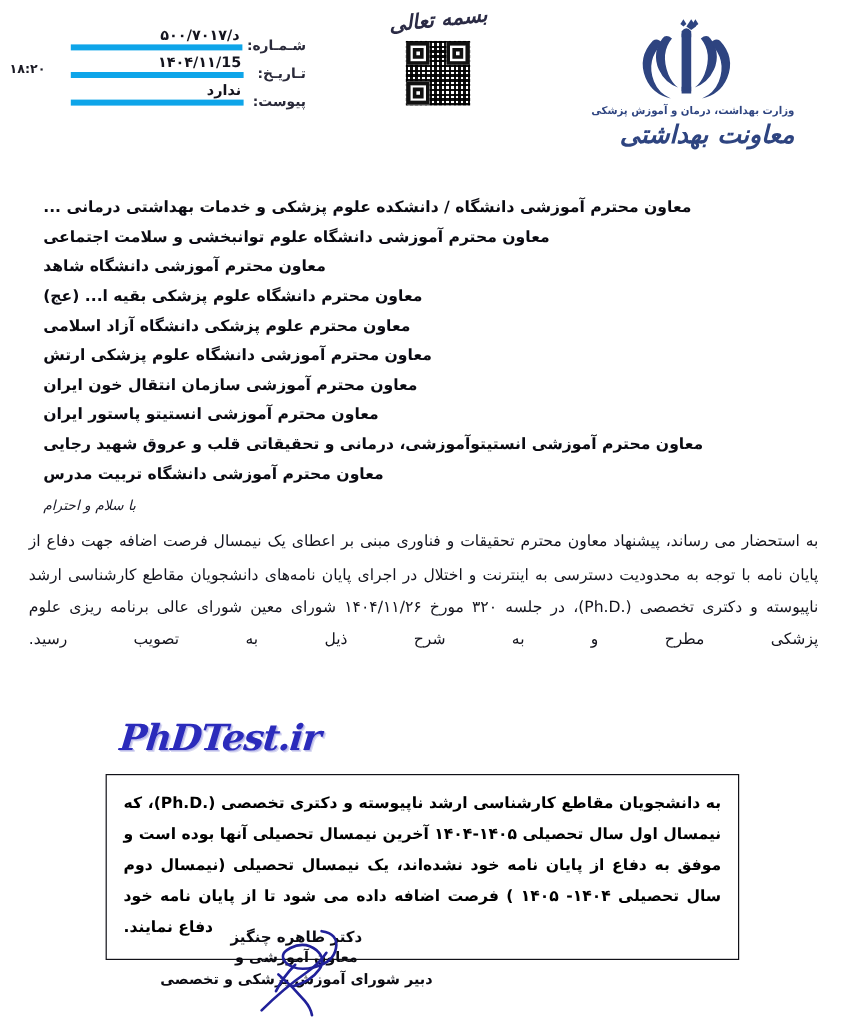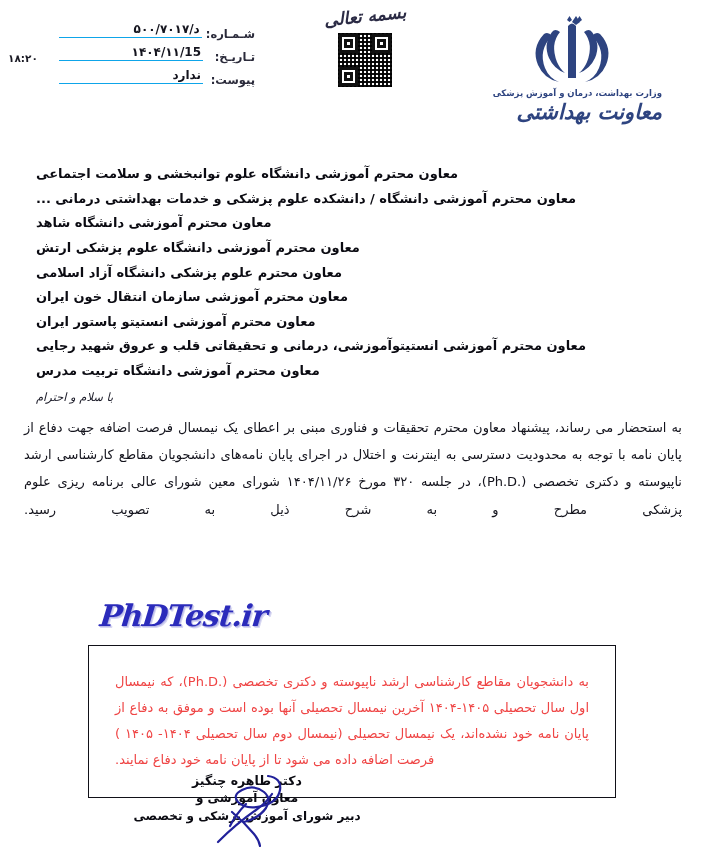--- a/index.html
+++ b/index.html
@@ -58,21 +58,21 @@
     font-size: 11.5px;
     font-weight: bold;
     color: #2a2a3a;
     letter-spacing: 1.4px;
     white-space: nowrap;
     min-width: 48px;
     text-align: justify;
   }
   .meta-rule {
     flex: 1;
-    border-bottom: 1px solid #0ea5e9;
+    border-bottom: 5px solid #0ea5e9;
     margin: 0 4px 3px 4px;
     position: relative;
     height: 13px;
   }
   .meta-value {
     position: absolute;
     right: 2px;
     bottom: 1px;
     font-size: 12px;
     font-weight: bold;
@@ -249,24 +249,25 @@
     top: 645px;
     width: 528px;
     border: 1px solid #111118;
     box-sizing: border-box;
     padding: 11px 14px 12px 14px;
     direction: rtl;
   }
   .resolution-text {
     font-size: 13px;
     line-height: 2.0;
-    color: #ef4444;
+    color: #000000;
     text-align: justify;
     text-align-last: justify;
-    margin: 12px;
+    margin: 0;
+    font-weight: bold;
   }
   .resolution-text.last { text-align-last: left; }
 
   
   .signature {
     position: absolute;
     left: 102px;
     top: 772px;
     width: 290px;
     text-align: center;
@@ -351,25 +352,26 @@
           <path d="M68 22 q14 14 7 32 q-4 10 -14 14 q15 -3 21 -17 q7 -17 -6 -31 q-4 -3 -8 2 z"></path>
           <path d="M44 58 q4 7 8 0 v6 h-8 z"></path>
         </g>
       </svg>
       <div class="ministry-line">وزارت بهداشت، درمان و آموزش پزشکی</div>
       <div class="deputy-line">معاونت بهداشتی</div>
     </div>
   </div>
 
   <div class="recipients">
+    <div class="recipient">معاون محترم آموزشی دانشگاه / دانشکده علوم پزشکی و خدمات بهداشتی درمانی ...</div>
     <div class="recipient">معاون محترم آموزشی دانشگاه علوم توانبخشی و سلامت اجتماعی</div>
-    <div class="recipient">معاون محترم آموزشی دانشگاه / دانشکده علوم پزشکی و خدمات بهداشتی درمانی ...</div>
     <div class="recipient">معاون محترم آموزشی دانشگاه شاهد</div>
+    <div class="recipient">معاون محترم دانشگاه علوم پزشکی بقیه ا... (عج)</div>
+    <div class="recipient">معاون محترم علوم پزشکی دانشگاه آزاد اسلامی</div>
     <div class="recipient">معاون محترم آموزشی دانشگاه علوم پزشکی ارتش</div>
-    <div class="recipient">معاون محترم علوم پزشکی دانشگاه آزاد اسلامی</div>
     <div class="recipient">معاون محترم آموزشی سازمان انتقال خون ایران</div>
     <div class="recipient">معاون محترم آموزشی انستیتو پاستور ایران</div>
     <div class="recipient">معاون محترم آموزشی انستیتوآموزشی، درمانی و تحقیقاتی قلب و عروق شهید رجایی</div>
     <div class="recipient">معاون محترم آموزشی دانشگاه تربیت مدرس</div>
   </div>
 
   <div class="greeting">با سلام و احترام</div>
 
   <div class="body-text">
     <p>به استحضار می رساند، پیشنهاد معاون محترم تحقیقات و فناوری مبنی بر اعطای یک نیمسال فرصت اضافه جهت دفاع از پایان نامه با توجه به محدودیت دسترسی به اینترنت و اختلال در اجرای پایان نامه‌های دانشجویان مقاطع کارشناسی ارشد ناپیوسته و دکتری تخصصی (.Ph.D)، در جلسه ۳۲۰ مورخ ۱۴۰۴/۱۱/۲۶ شورای معین شورای عالی برنامه ریزی علوم پزشکی مطرح و به شرح ذیل به تصویب رسید.</p>

